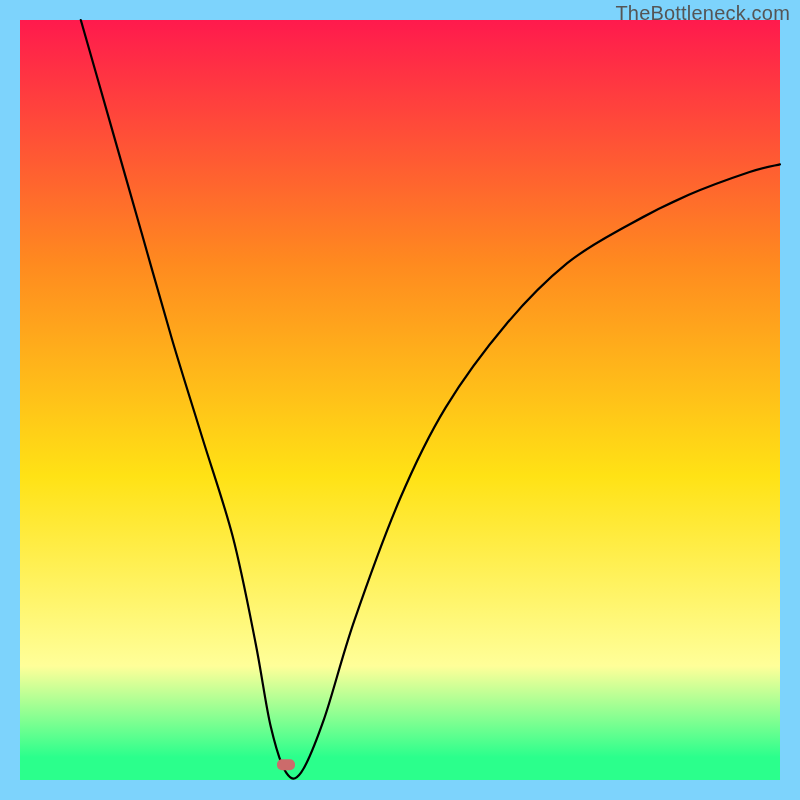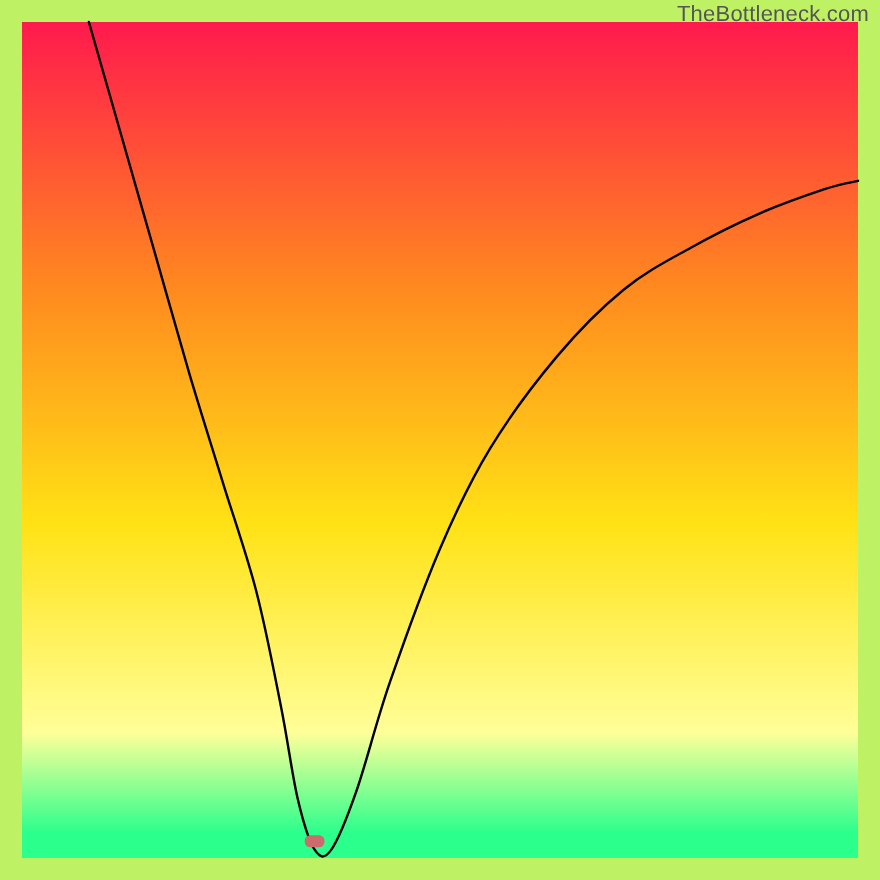--- a/index.html
+++ b/index.html
@@ -10,21 +10,21 @@
     overflow: hidden;
     background: #000;
     font-family: Arial, Helvetica, sans-serif;
   }
   .frame {
     position: absolute;
     left: 0;
     top: 0;
     width: 800px;
     height: 800px;
-    background: #bef264;
+    background: #7dd3fc;
   }
   .plot-area {
     position: absolute;
     left: 20px;
     top: 20px;
     width: 760px;
     height: 760px;
     
   }
   .watermark {

